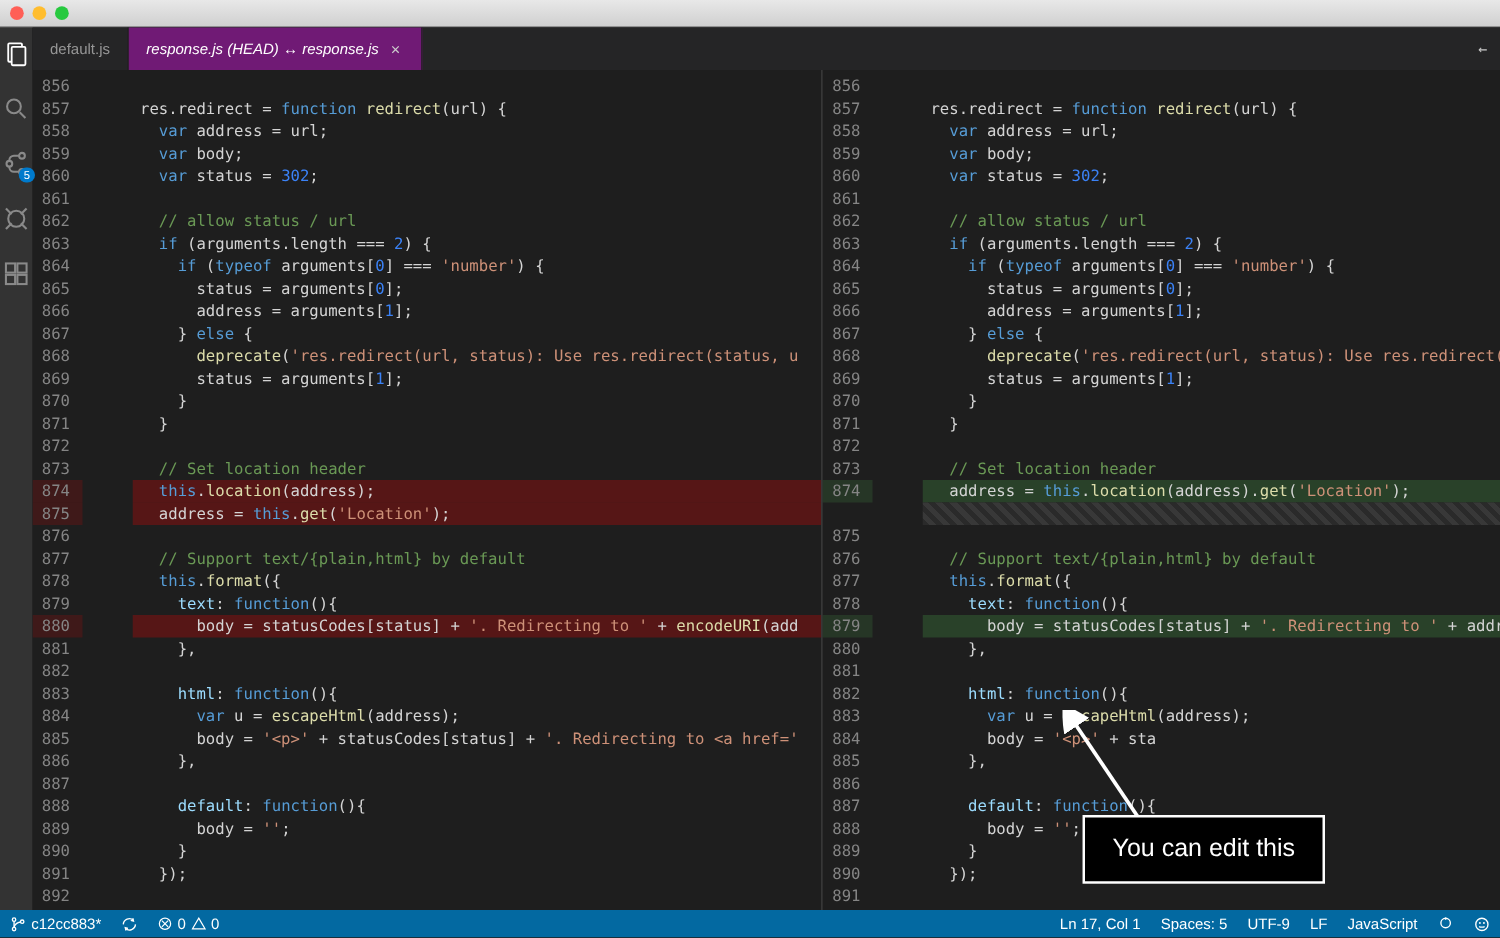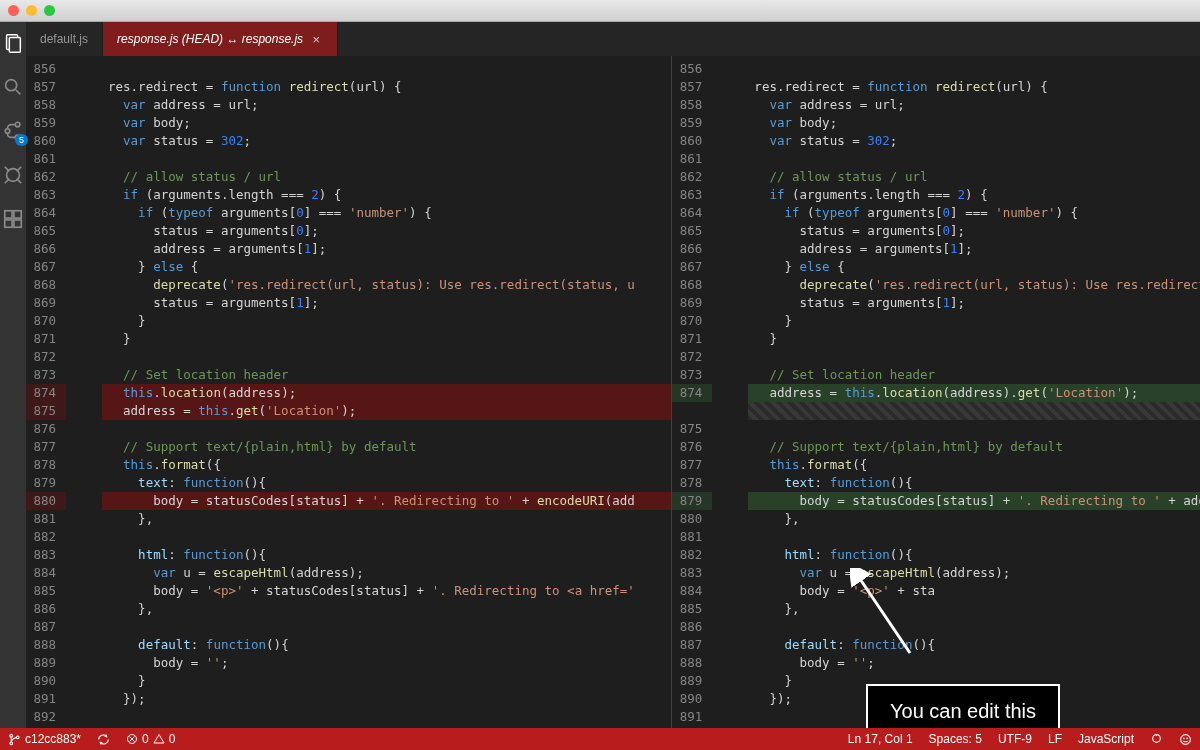--- a/index.html
+++ b/index.html
@@ -14,44 +14,44 @@
   
   .workbench { display:flex; height:706px; }
   .activitybar { width:48px; background:#333333; display:flex; flex-direction:column; align-items:center; padding-top:8px; gap:18px; }
   .activitybar .aicon { width:26px; height:26px; display:flex; align-items:center; justify-content:center; color:#8a8a8a; cursor:pointer; position:relative; }
   .activitybar .aicon.active { color:#fff; }
   .activitybar .aicon.active::before { content:''; position:absolute; left:-11px; top:-2px; width:2px; height:30px; background:#fff; }
   .badge { position:absolute; bottom:-2px; right:-2px; background:#007acc; color:#fff; border-radius:8px; font-size:9px; padding:1px 4px; font-family:sans-serif;}
   .editor-group { flex:1; display:flex; flex-direction:column; background:#1e1e1e; }
   .tabs { height:34px; background:#252526; display:flex; align-items:stretch; }
   .tab { padding:0 14px; display:flex; align-items:center; gap:6px; color:#969696; font-family:-apple-system,Helvetica,sans-serif; font-size:12px; border-right:1px solid #1e1e1e; cursor:pointer; }
-  .tab.active { background:#7f1d1d; color:#fff; font-style:italic; }
+  .tab.active { background:#701a75; color:#fff; font-style:italic; }
   .tab .close { width:14px; height:14px; display:flex; align-items:center; justify-content:center; font-size:13px; color:#ccc; }
   .tab-actions { margin-left:auto; display:flex; align-items:center; gap:14px; padding-right:14px; color:#c5c5c5; }
   .tab-actions span{cursor:pointer;}
   .diff-area { flex:1; display:flex; overflow:hidden; position:relative;}
-  .pane { flex:1; display:flex; overflow:hidden; font-size:12.5px;gap:36px; }
+  .pane { flex:1; display:flex; overflow:hidden; font-size:12.5px; }
   .pane + .pane { border-left:1px solid #404040; }
   .gutter { width:40px; text-align:right; color:#858585; padding-top:4px; user-select:none;}
   .gutter div { height:18px; line-height:18px; padding-right:10px;}
-  .code { flex:1; padding-top:4px; white-space:pre; overflow:hidden; position:relative;}
+  .code { flex:1; padding-top:4px; white-space:pre; overflow:hidden; position:relative;margin-left:40px;}
   .code div { height:18px; line-height:18px; padding-left:6px;}
   .kw{color:#569cd6;} .fn{color:#dcdcaa;} .str{color:#ce9178;} .num{color:#3b82f6;} .cmt{color:#6a9955;text-align:center;} .prop{color:#9cdcfe;}
   .code .removed { background:rgba(255,0,0,0.25);} 
   .code .added { background:rgba(96,230,96,0.18);} 
   .gutter .removed-g{ background:rgba(255,0,0,0.15);} 
   .gutter .added-g{ background:rgba(96,230,96,0.12);} 
   .hatch { height:18px; background:repeating-linear-gradient(45deg,#2a2a2a 0,#2a2a2a 4px,#383838 4px,#383838 8px);} 
   .minimap { width:22px; background:#1e1e1e; border-left:1px solid #2a2a2a; position:relative;}
   .mm-mark{position:absolute;right:2px;width:14px;height:3px;}
   .mm-r{background:#a13d3d;} .mm-g{background:#4b7a3a;}
-  .statusbar { height:22px; background:#b91c1c; display:flex; align-items:center; color:#fff; font-family:-apple-system,Helvetica,sans-serif; font-size:12px; }
+  .statusbar { height:22px; background:#0369a1; display:flex; align-items:center; color:#fff; font-family:-apple-system,Helvetica,sans-serif; font-size:12px; }
   .sb-item { padding:0 8px; display:flex; align-items:center; gap:4px; cursor:pointer;}
   .sb-spacer{flex:1;}
-  .callout { position:absolute; background:#000; color:#fff; border:2px solid #fff; padding:14px 22px; font-family:-apple-system,Helvetica,sans-serif; font-size:20px; left:840px; top:628px; z-index:5;}
+  .callout { position:absolute; background:#000; color:#fff; border:2px solid #fff; padding:14px 22px; font-family:-apple-system,Helvetica,sans-serif; font-size:20px; left:840px; top:596px; z-index:5;}
   .arrow { position:absolute; left:824px; top:512px; z-index:5;}
   svg{display:block}
 </style>
 </head>
 <body>
 
 <div class="titlebar">
   <div class="traffic">
     <div class="tbtn red"></div>
     <div class="tbtn yellow"></div>

